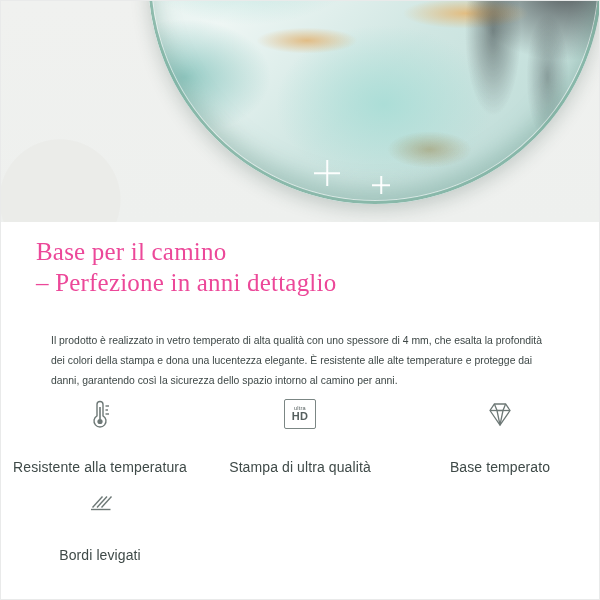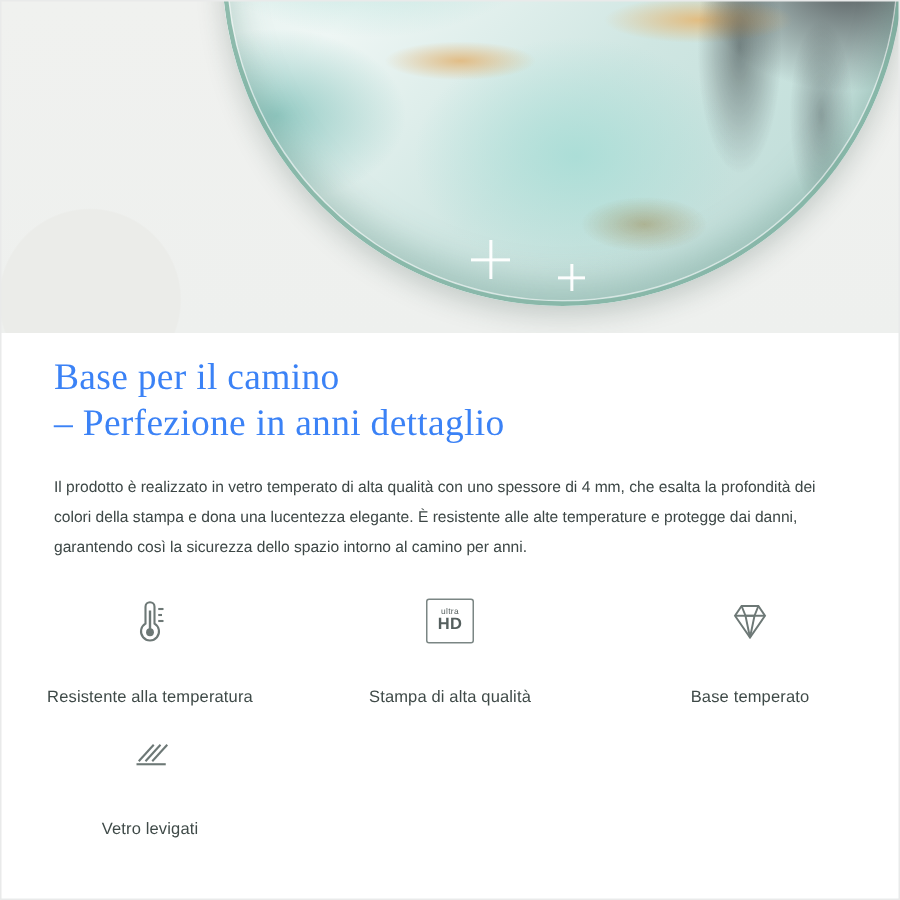--- a/index.html
+++ b/index.html
@@ -127,27 +127,27 @@
     width: 600px;
   }
 
   .title {
     margin: 0;
     padding: 14px 36px 0 36px;
     font-family: "Liberation Serif", serif;
     font-weight: 400;
     font-size: 25px;
     line-height: 31px;
-    color: #3b82f6;
+    color: #ec4899;
     letter-spacing: 0.2px;
   }
   .title .line2 { display: block; }
 
   .paragraph {
-    margin: 0;
+    margin: 15px;
     padding: 18px 33px 0 36px;
     font-size: 10.4px;
     line-height: 20px;
     color: #3d4746;
   }
 
   
   .features {
     position: absolute;
     left: 0;
@@ -169,21 +169,21 @@
   .feature-icon {
     width: 44px;
     height: 44px;
     display: flex;
     align-items: center;
     justify-content: center;
     color: #6d7876;
   }
 
   .feature-label {
-    font-size: 11px;
+    font-size: 14px;
     color: #3f4a48;
     text-align: center;
     letter-spacing: 0.1px;
   }
 
   .hd-badge {
     width: 30px;
     height: 28px;
     border: 1.4px solid #7b8684;
     border-radius: 2px;
@@ -245,21 +245,21 @@
       <div class="feature-label">Resistente alla temperatura</div>
     </div>
 
     <div class="feature">
       <div class="feature-icon">
         <div class="hd-badge">
           <span class="u">ultra</span>
           <span class="hd">HD</span>
         </div>
       </div>
-      <div class="feature-label">Stampa di alta qualità</div>
+      <div class="feature-label">Stampa di ultra qualità</div>
     </div>
 
 
     <div class="feature">
       <div class="feature-icon">
         <svg width="40" height="40" viewBox="0 0 40 40" fill="none" stroke="#6d7876" stroke-width="1.3">
           <path d="M10 16.5L20 31l10-14.5L25.6 10h-11.2L10 16.5z"></path>
           <path d="M10 16.5h20"></path>
           <path d="M14.4 10l2.6 6.5L20 31l3-14.5L25.6 10"></path>
           <path d="M17 16.5h6"></path>
@@ -270,20 +270,20 @@
 
     <div class="feature">
       <div class="feature-icon">
         <svg width="40" height="40" viewBox="0 0 40 40" fill="none" stroke="#6d7876" stroke-width="1.4">
           <line x1="12.5" y1="25.5" x2="22.5" y2="14.5"></line>
           <line x1="17" y1="25.5" x2="27" y2="14.5"></line>
           <line x1="21.5" y1="25.5" x2="31.5" y2="14.5"></line>
           <line x1="11" y1="27.5" x2="30.5" y2="27.5"></line>
         </svg>
       </div>
-      <div class="feature-label">Vetro levigati</div>
+      <div class="feature-label">Bordi levigati</div>
     </div>
 
 
   </div>
 
   <div class="frame"></div>
 </div>
 
 </body></html>

